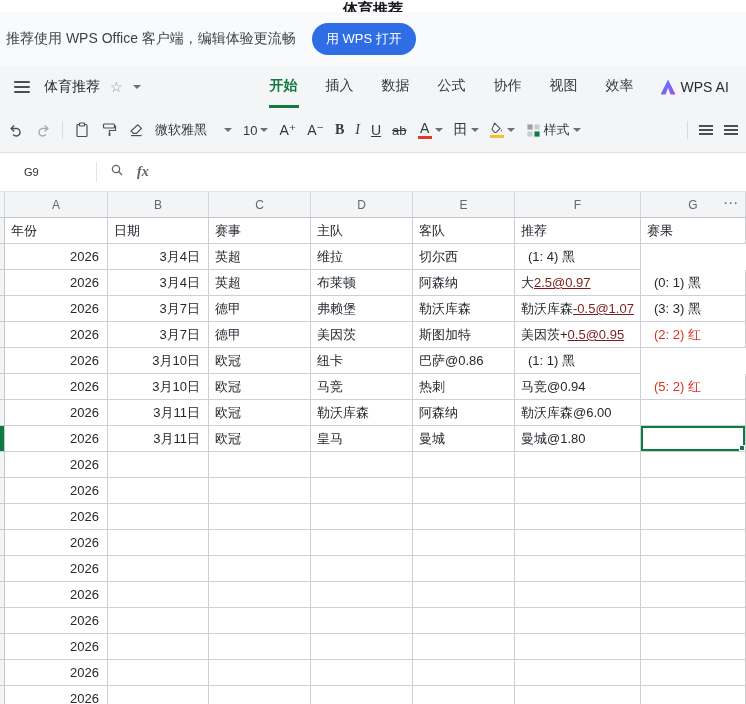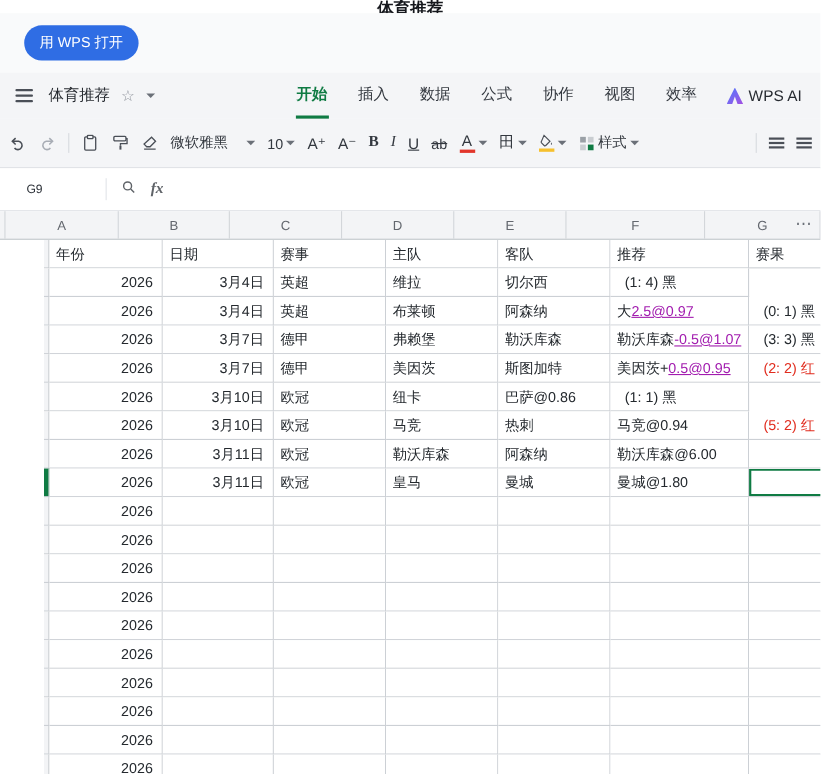--- a/index.html
+++ b/index.html
@@ -69,46 +69,47 @@
 
   
   .colheads { position:relative; display:grid;
     grid-template-columns:5px 103px 101px 102px 102px 102px 126px 105px;
     height:26px; background:#f3f4f6; border-bottom:1px solid #c3c7cb; flex:none; }
   .ch { display:flex; align-items:center; justify-content:center; font-size:12px;
     color:#63676e; border-right:1px solid #d3d6da; cursor:pointer; }
   .ch.cstub { cursor:default; }
   .more { position:absolute; right:7px; top:2px; font-size:15px; color:#6b7078;
     cursor:pointer; letter-spacing:1px; }
-  .gridbody { flex:1; overflow:hidden; background:#fff;padding-left:40px; }
+  .gridbody { flex:1; overflow:hidden; background:#fff; }
   .grid-row { display:grid; grid-template-columns:5px 103px 101px 102px 102px 102px 126px 105px;
     height:26px; }
   .cell { border-right:1px solid #ccd0d5; border-bottom:1px solid #ccd0d5; background:#fff;
     font-size:13px; line-height:25px; padding:0 6px; white-space:nowrap; overflow:hidden;
     color:#24292e; cursor:cell; }
   .sliver { padding:0; background:#f3f4f6; border-right:1px solid #c3c7cb; }
   .sliver.sel { background:#0f7b43; }
   .num { text-align:right; padding-right:8px; }
   .result { padding-left:13px; }
   .red { color:#e12d1f; }
-  .link { color:#a21caf; text-decoration:underline; }
+  .link { color:#7f1d1d; text-decoration:underline; }
   .selected { position:relative; box-shadow:inset 0 0 0 2px #0f7b43; z-index:2; }
   .handle { position:absolute; right:0; bottom:0; width:6px; height:6px; background:#0f7b43;
     border:1px solid #fff; }
 </style>
 </head>
 <body>
 
 <div class="app">
 
   <div class="topstrip">
     <span>体育推荐</span>
   </div>
 
   <div class="banner">
+    <span class="banner-text">推荐使用 WPS Office 客户端，编辑体验更流畅</span>
     <button class="open-btn">用 WPS 打开</button>
   </div>
 
   <div class="menubar">
     <span class="hamb-wrap">
         <span class="hamburger"></span>
       </span>
     <span class="doc-title">体育推荐</span>
     <span class="star">☆</span>
     <span class="caret title-caret"></span>

